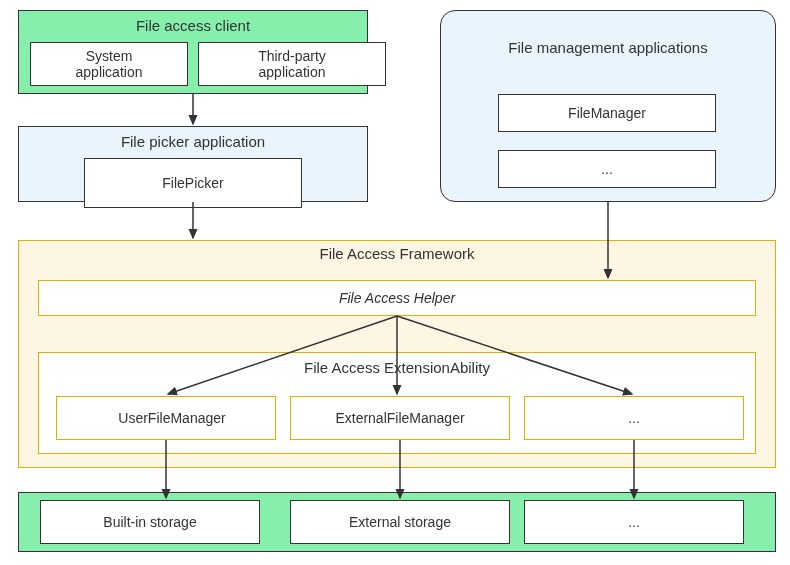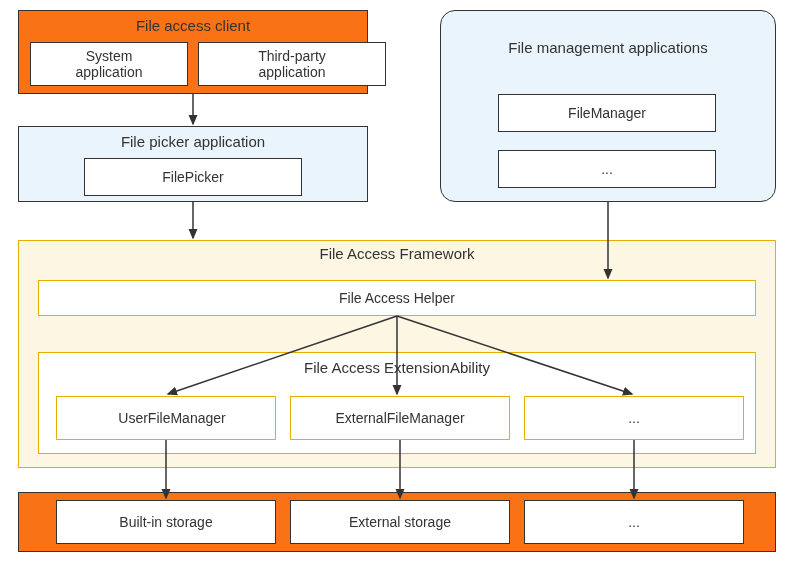--- a/index.html
+++ b/index.html
@@ -6,21 +6,21 @@
   body {
     margin: 0;
     font-family: Arial, Helvetica, sans-serif;
     font-size: 14px;
     color: #333;
     background: #fff;
   }
   .stage { position: relative; width: 790px; height: 565px; }
   .box { position: absolute; text-align: center; }
   .bordered { border: 1px solid #333; background: #fff; }
-  .gray { background: #f97316; border: 1px solid #333; }
+  .gray { background: #86efac; border: 1px solid #333; }
   .blue { background: #eaf4fd; border: 1px solid #333; }
   .yellow-bg { background: #fdf6e3; border: 1px solid #e6ae00; }
   .yellow-border { border: 1px solid #e6ae00; background: #fff; }
   .label { position: absolute; width: 100%; left: 0; font-size: 15px; }
   .centered { display: flex; align-items: center; justify-content: center; }
   svg.arrows { position: absolute; left: 0; top: 0; width: 790px; height: 565px; pointer-events: none; }
 </style>
 </head>
 <body>
 
@@ -36,37 +36,37 @@
 
   <div class="box blue" style="left:440px; top:10px; width:336px; height:192px;border-radius:15px;">
     <div class="label" style="top:28px;">File management applications</div>
   </div>
   <div class="box bordered centered" style="left:498px; top:94px; width:218px; height:38px;">FileManager</div>
   <div class="box bordered centered" style="left:498px; top:150px; width:218px; height:38px;">...</div>
 
   <div class="box blue" style="left:18px; top:126px; width:350px; height:76px;">
     <div class="label" style="top:6px;">File picker application</div>
   </div>
-  <div class="box bordered centered" style="left:84px; top:158px; width:218px; height:38px;">FilePicker</div>
+  <div class="box bordered centered" style="left:84px; top:158px; width:218px; height:50px;">FilePicker</div>
 
   <div class="box yellow-bg" style="left:18px; top:240px; width:758px; height:228px;">
     <div class="label" style="top:4px;">File Access Framework</div>
   </div>
 
-  <div class="box yellow-border centered" style="left:38px; top:280px; width:718px; height:36px;">File Access Helper</div>
+  <div class="box yellow-border centered" style="left:38px; top:280px; width:718px; height:36px;font-style:italic;">File Access Helper</div>
 
   <div class="box yellow-border" style="left:38px; top:352px; width:718px; height:102px;">
     <div class="label" style="top:6px;">File Access ExtensionAbility</div>
   </div>
   <div class="box yellow-border centered" style="left:56px; top:396px; width:220px; height:44px;padding-left:12px;">UserFileManager</div>
   <div class="box yellow-border centered" style="left:290px; top:396px; width:220px; height:44px;">ExternalFileManager</div>
   <div class="box yellow-border centered" style="left:524px; top:396px; width:220px; height:44px;">...</div>
 
   <div class="box gray" style="left:18px; top:492px; width:758px; height:60px;"></div>
-  <div class="box bordered centered" style="left:56px; top:500px; width:220px; height:44px;">Built-in storage</div>
+  <div class="box bordered centered" style="left:40px; top:500px; width:220px; height:44px;">Built-in storage</div>
   <div class="box bordered centered" style="left:290px; top:500px; width:220px; height:44px;">External storage</div>
   <div class="box bordered centered" style="left:524px; top:500px; width:220px; height:44px;">...</div>
 
   <svg class="arrows">
     <defs>
       <marker id="arrowhead" markerWidth="8" markerHeight="8" refX="6" refY="3" orient="auto">
         <path d="M0,0 L7,3 L0,6 Z" fill="#333"></path>
       </marker>
     </defs>
 

